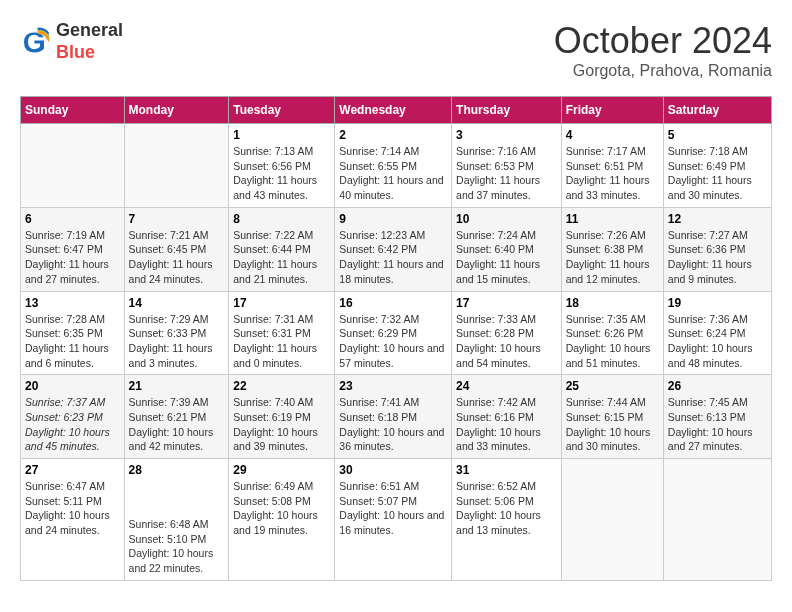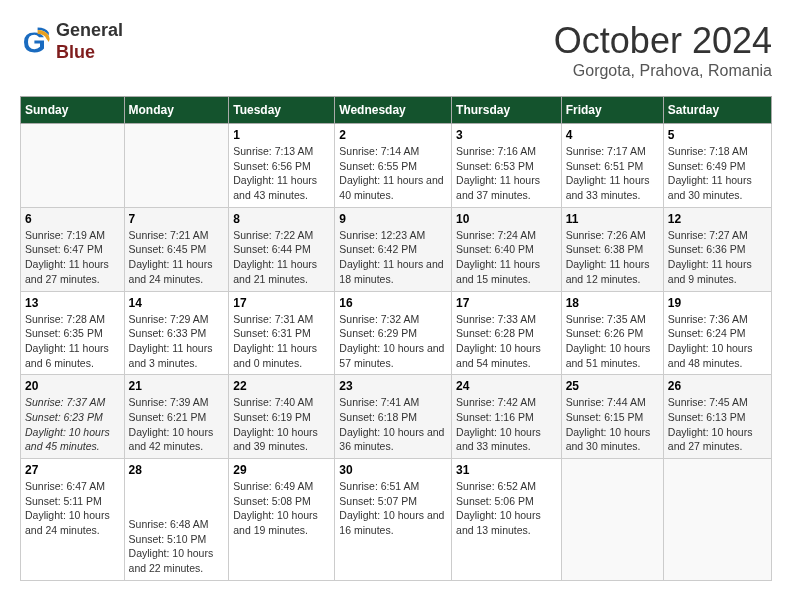--- a/index.html
+++ b/index.html
@@ -20,21 +20,21 @@
       display: flex;
       align-items: center;
     }
     .logo-text {
       font-size: 18px;
       font-weight: bold;
       color: #333;
       line-height: 1.2;
     }
     .logo-text .general { display: block; }
-    .logo-blue { color: #7f1d1d; }
+    .logo-blue { color: #ef4444; }
     .logo-icon {
       width: 32px;
       height: 32px;
       margin-right: 4px;
     }
     .title-block {
       text-align: right;
     }
     .title-block h1 {
       font-size: 36px;
@@ -45,21 +45,21 @@
       font-size: 16px;
       font-weight: normal;
       color: #555;
     }
     table {
       width: 100%;
       border-collapse: collapse;
       font-size: 11px;
     }
     thead tr th {
-      background-color: #14532d;
+      background-color: #be185d;
       color: #fff;
       padding: 6px 4px;
       text-align: left;
       font-size: 12px;
       font-weight: bold;
       border: 1px solid #aaa;
     }
     tbody tr td {
       border: 1px solid #ccc;
       padding: 4px;
@@ -262,21 +262,21 @@
         </td>
         <td>
           <div class="day-number">23</div>
           <div class="day-info" style="white-space: pre-line;">Sunrise: 7:41 AM
 Sunset: 6:18 PM
 Daylight: 10 hours and 36 minutes.</div>
         </td>
         <td>
           <div class="day-number">24</div>
           <div class="day-info" style="white-space: pre-line;">Sunrise: 7:42 AM
-Sunset: 1:16 PM
+Sunset: 6:16 PM
 Daylight: 10 hours and 33 minutes.</div>
         </td>
         <td>
           <div class="day-number">25</div>
           <div class="day-info" style="white-space: pre-line;">Sunrise: 7:44 AM
 Sunset: 6:15 PM
 Daylight: 10 hours and 30 minutes.</div>
         </td>
         <td>
           <div class="day-number">26</div>

